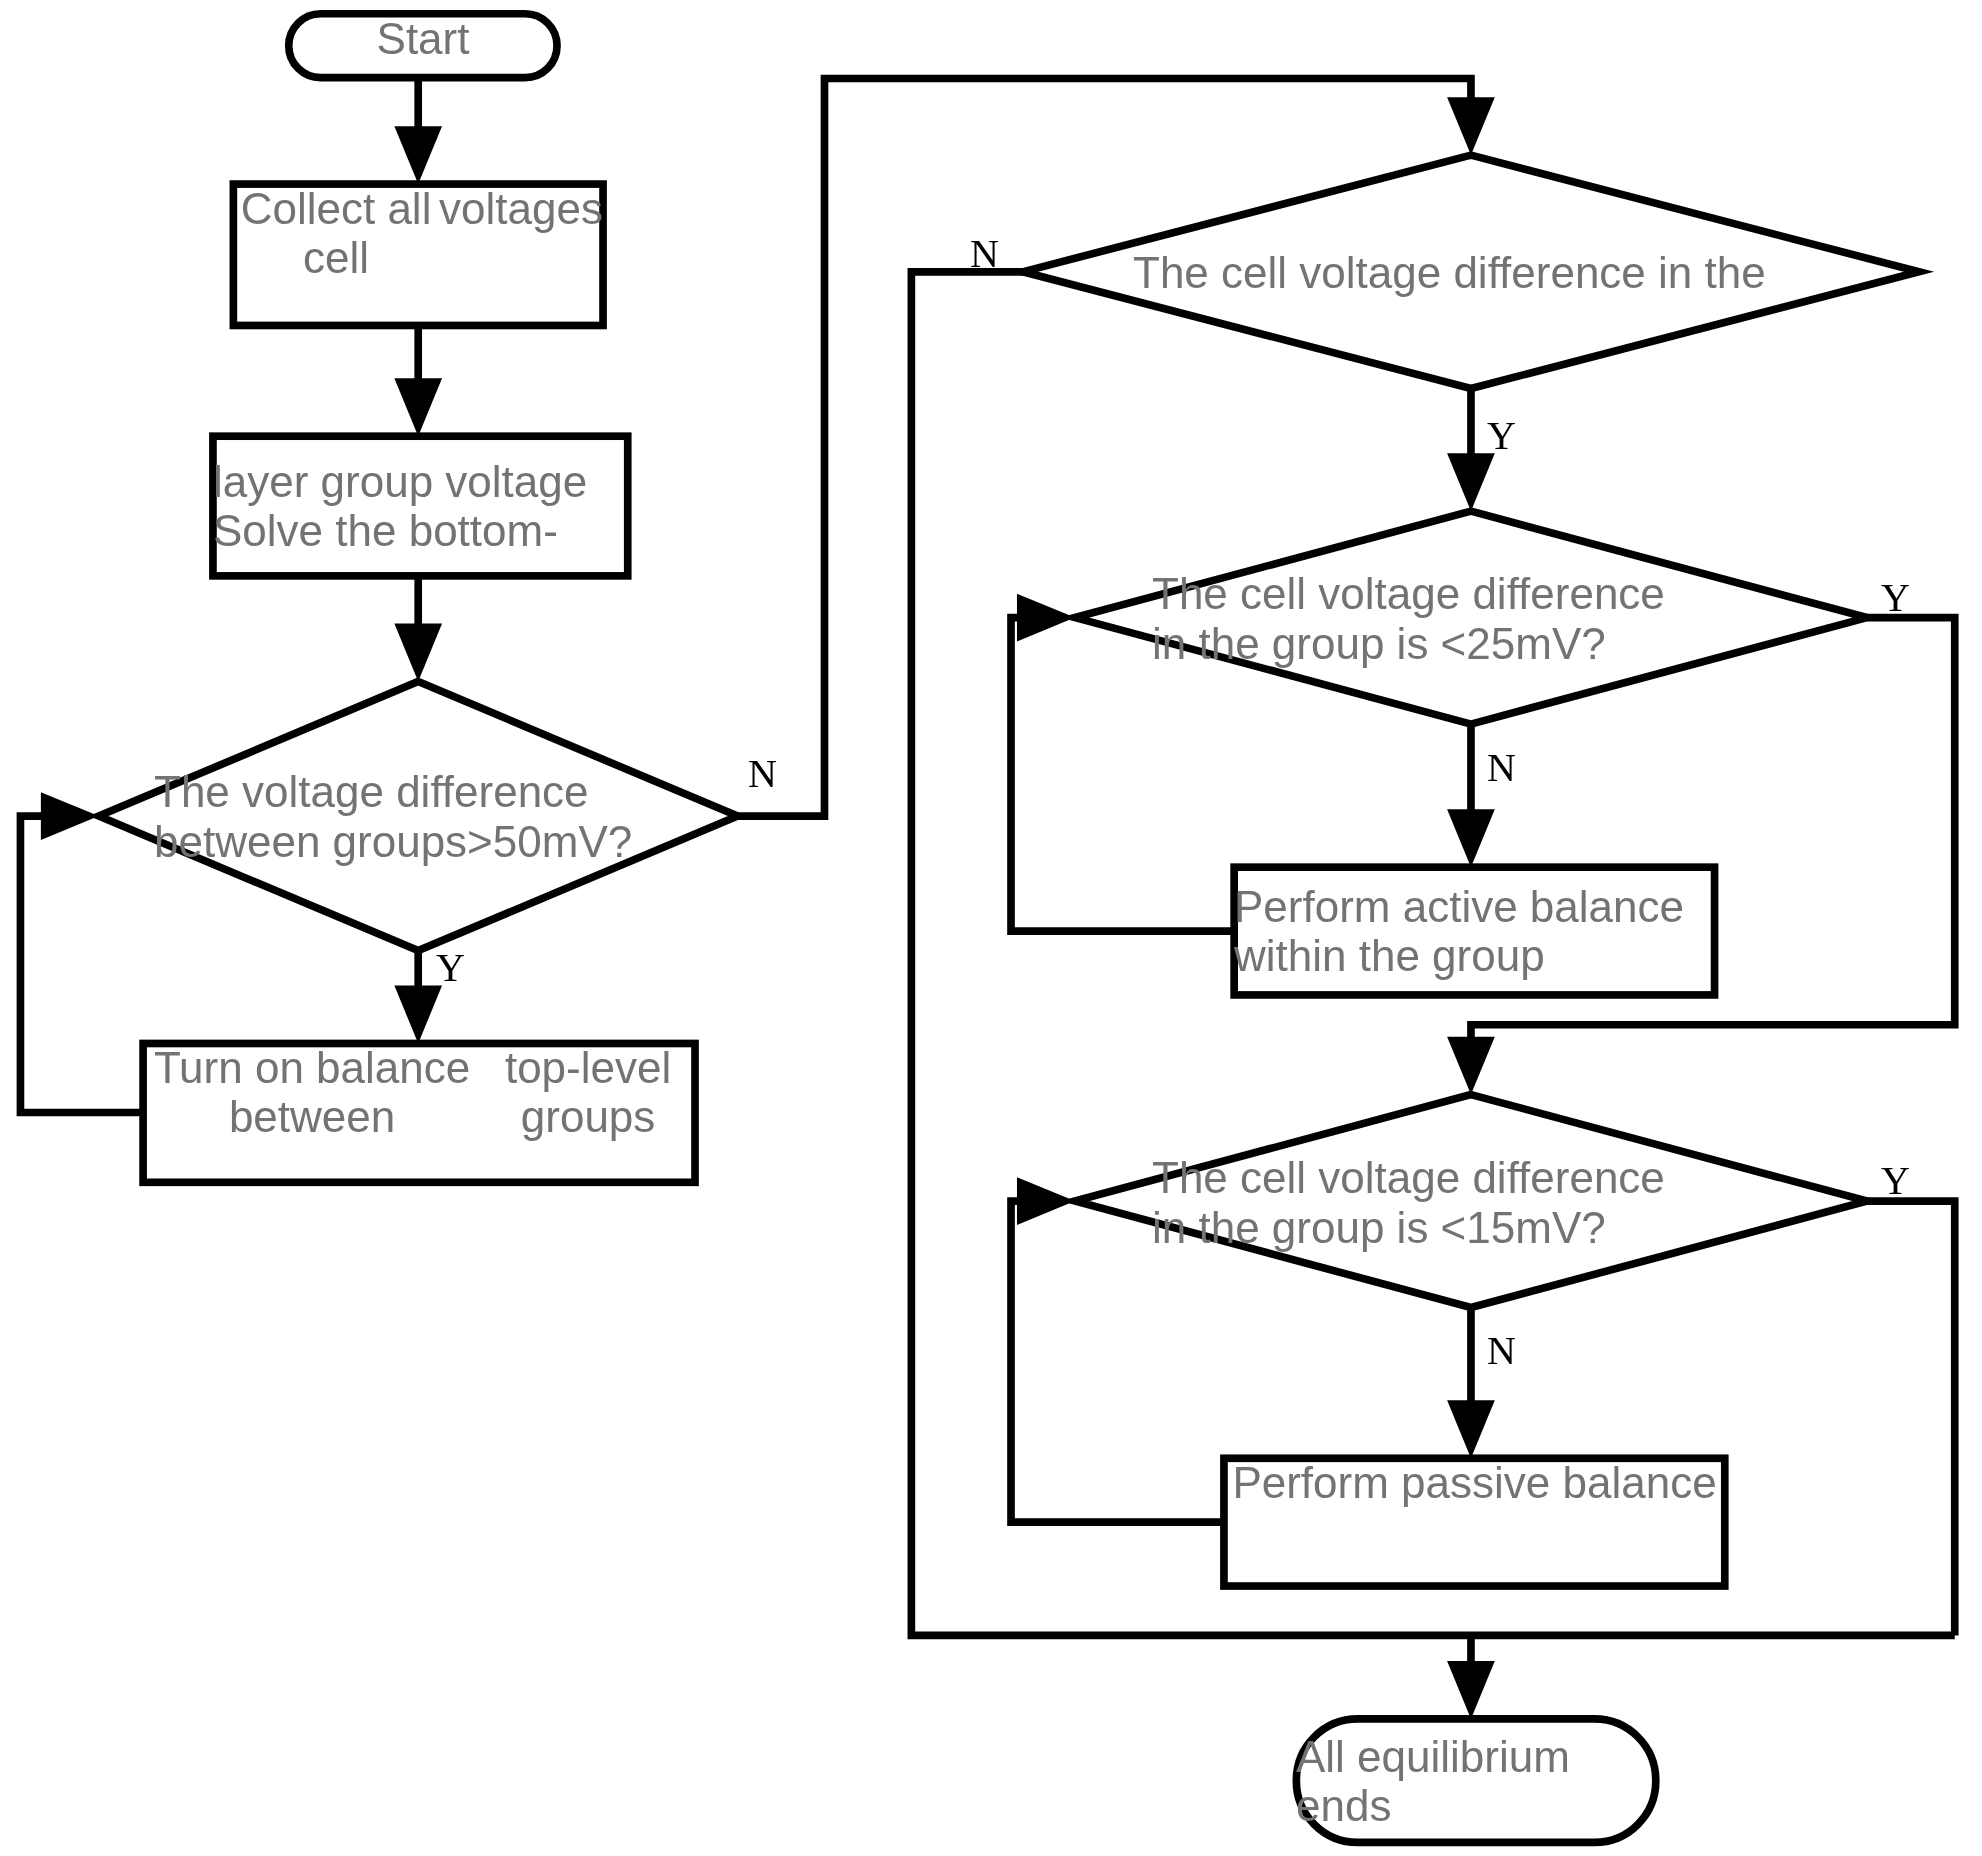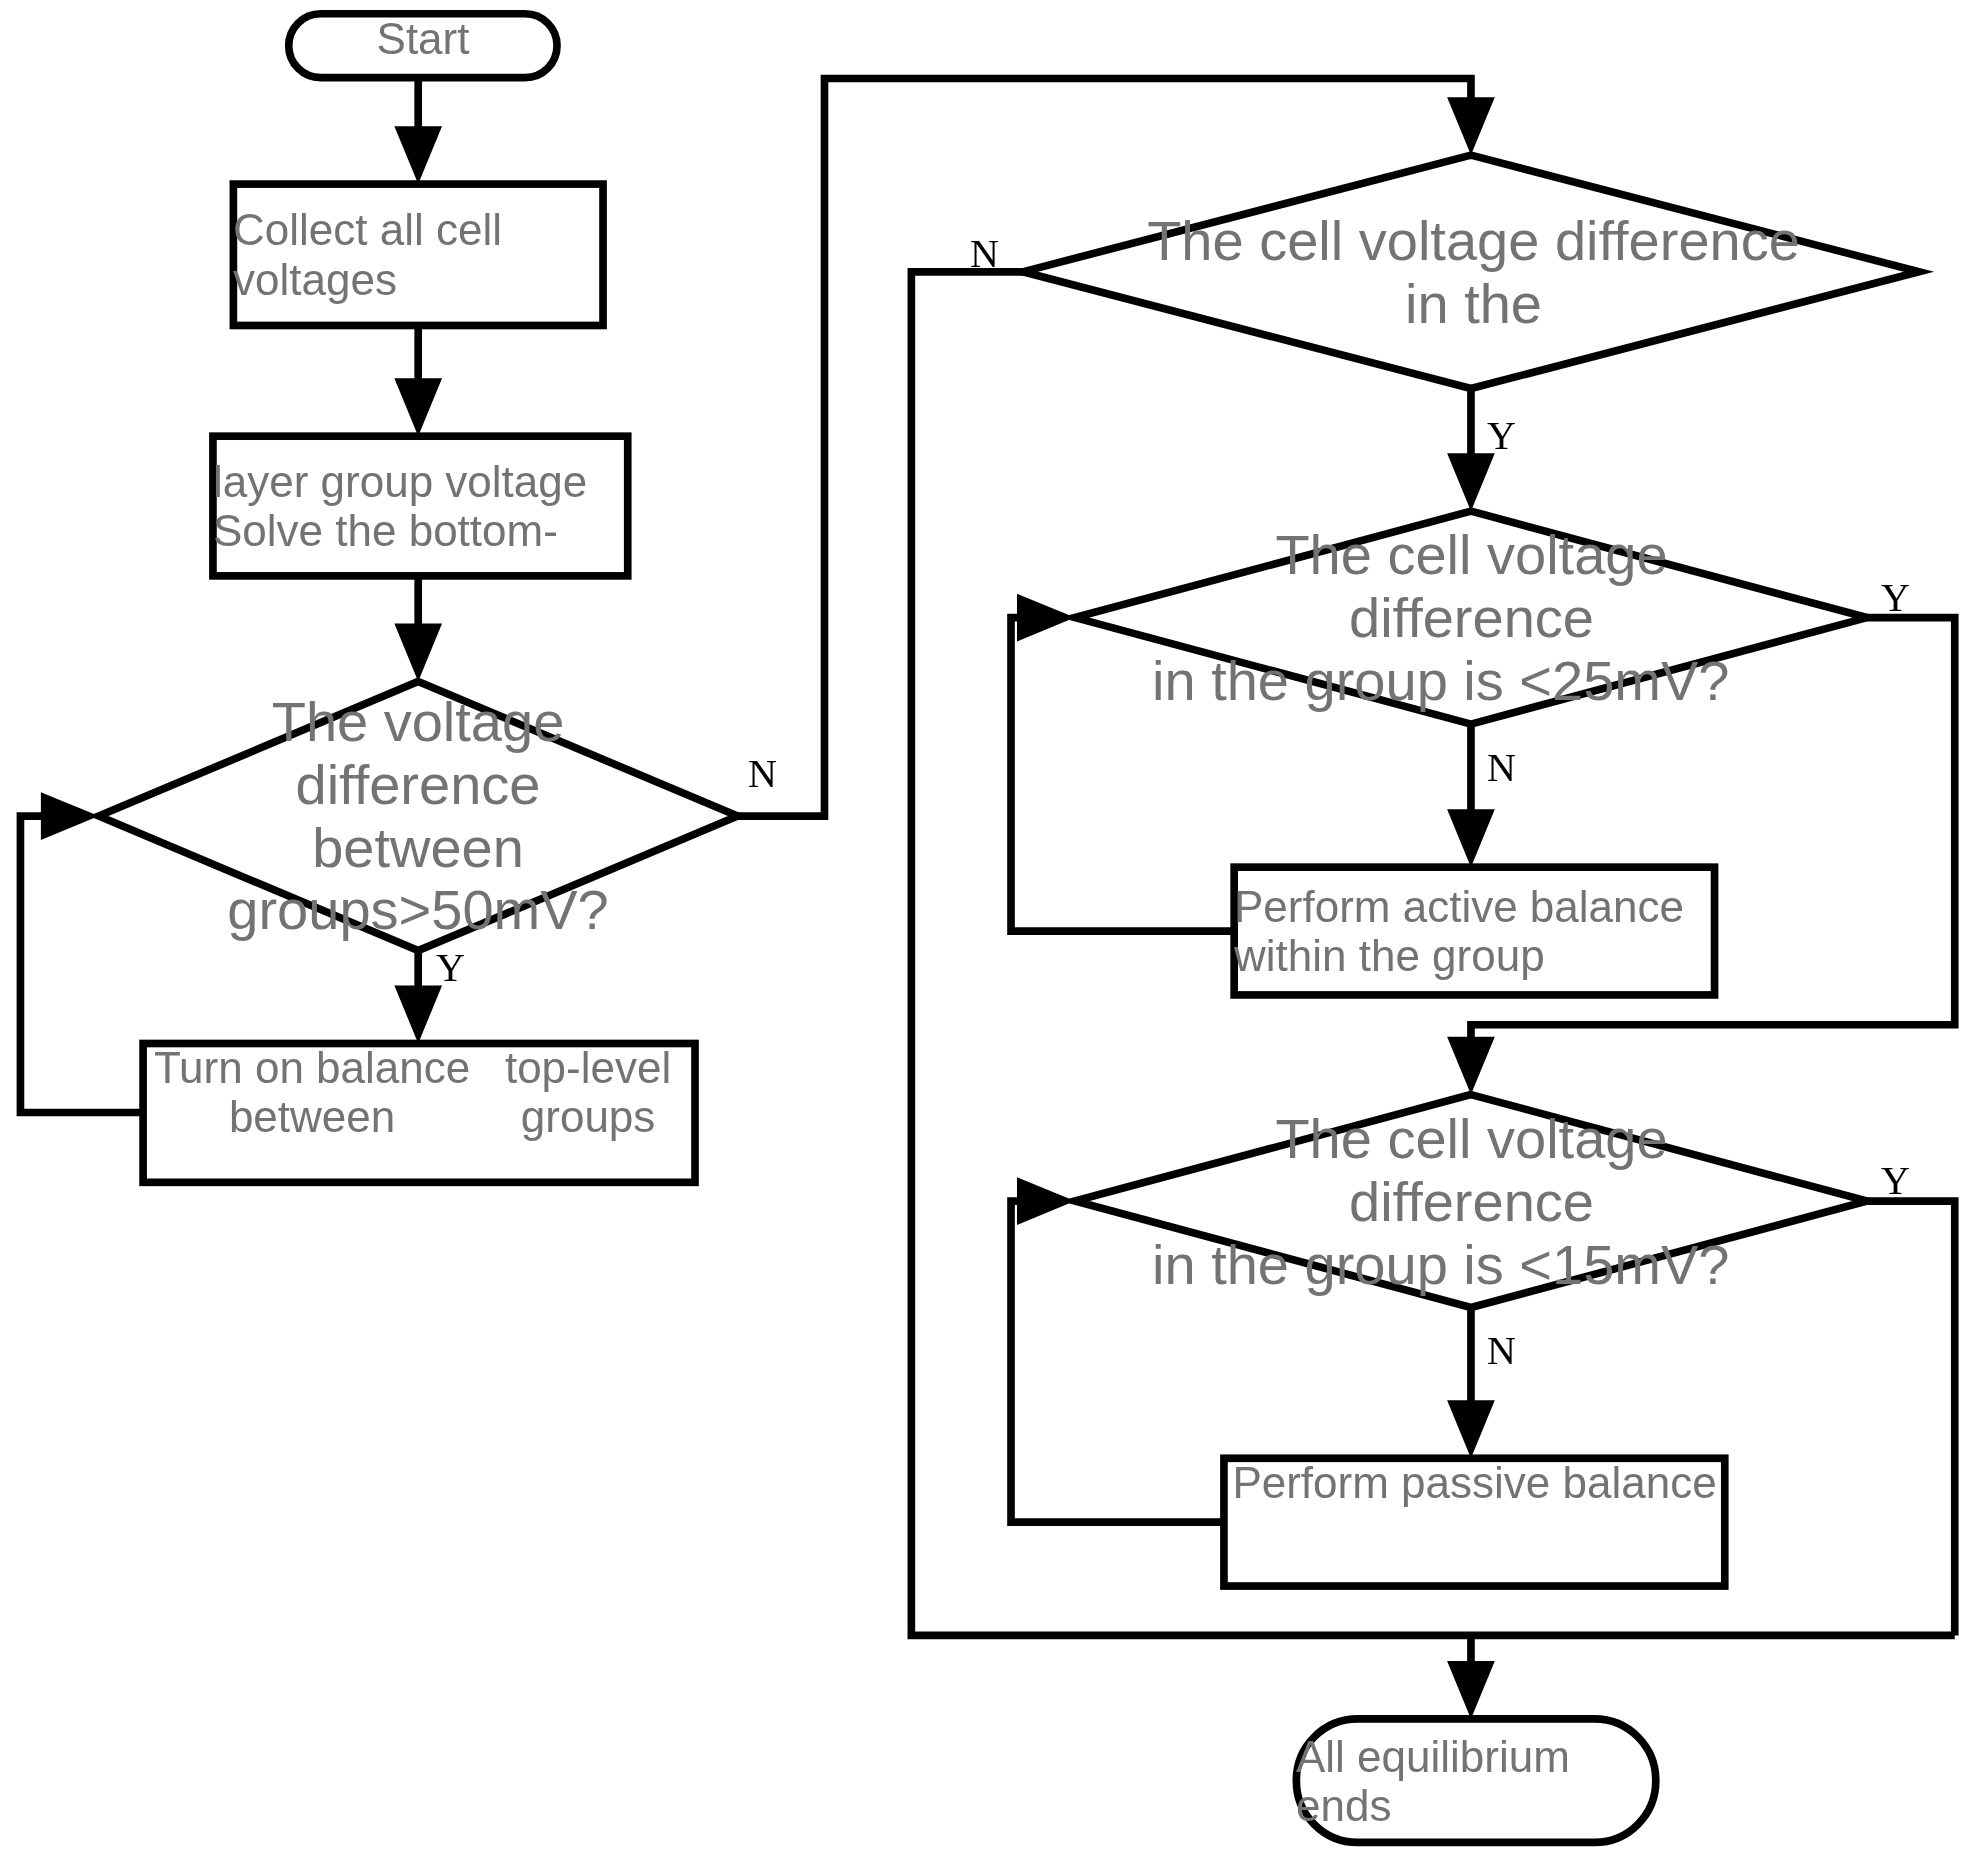--- a/index.html
+++ b/index.html
@@ -9,21 +9,21 @@
   .shape-stroke{fill:#ffffff;stroke:#000000;stroke-width:9;stroke-linejoin:miter;}
   .conn{fill:none;stroke:#000000;stroke-width:9;stroke-linecap:butt;stroke-linejoin:miter;}
   .arrowfill{fill:#000000;stroke:none;}
   .node-text{position:absolute;display:flex;align-items:flex-start;justify-content:center;
              text-align:center;color:#737373;line-height:1.12;
              font-family:Liberation Sans, sans-serif;pointer-events:none;}
   .edge-label{position:absolute;color:#000;font-family:"Liberation Serif",serif;
               font-size:40px;line-height:1;}
   .t-term{font-size:44px;}
   .t-proc{font-size:44px;}
-  .t-dec{font-size:56px;}
+  .t-dec{font-size:44px;}
 </style>
 </head>
 <body>
 
 <div id="stage">
 
   <svg id="flow" viewBox="0 0 2327 2180">
 
     <rect class="shape-stroke" x="339" y="16" width="315" height="75" rx="37.5" ry="37.5"></rect>
 
@@ -89,21 +89,21 @@
 
     <line class="conn" x1="1727" y1="1920" x2="1727" y2="1992"></line>
     <polygon class="arrowfill" points="1727,2018 1699,1950 1755,1950"></polygon>
 
   </svg>
 
   <div class="node-text t-term" style="left:289px;top:13.6px;width:268px;height:64px;">
     <span>Start</span>
   </div>
 
-  <div class="node-text t-proc" style="left:233px;top:184px;width:370px;height:141px;flex-direction:column;">
+  <div class="node-text t-proc" style="left:233px;top:184px;width:370px;height:141px;flex-direction:row;">
     <span>Collect all cell</span>
     <span>voltages</span>
   </div>
 
   <div class="node-text t-proc" style="left:213px;top:436px;width:415px;height:140px;flex-direction:column;">
     <span>layer group voltage</span>
     <span>Solve the bottom-</span>
   </div>
 
   <div class="node-text t-dec" style="left:154px;top:743px;width:528px;height:147px;flex-direction:column;">

